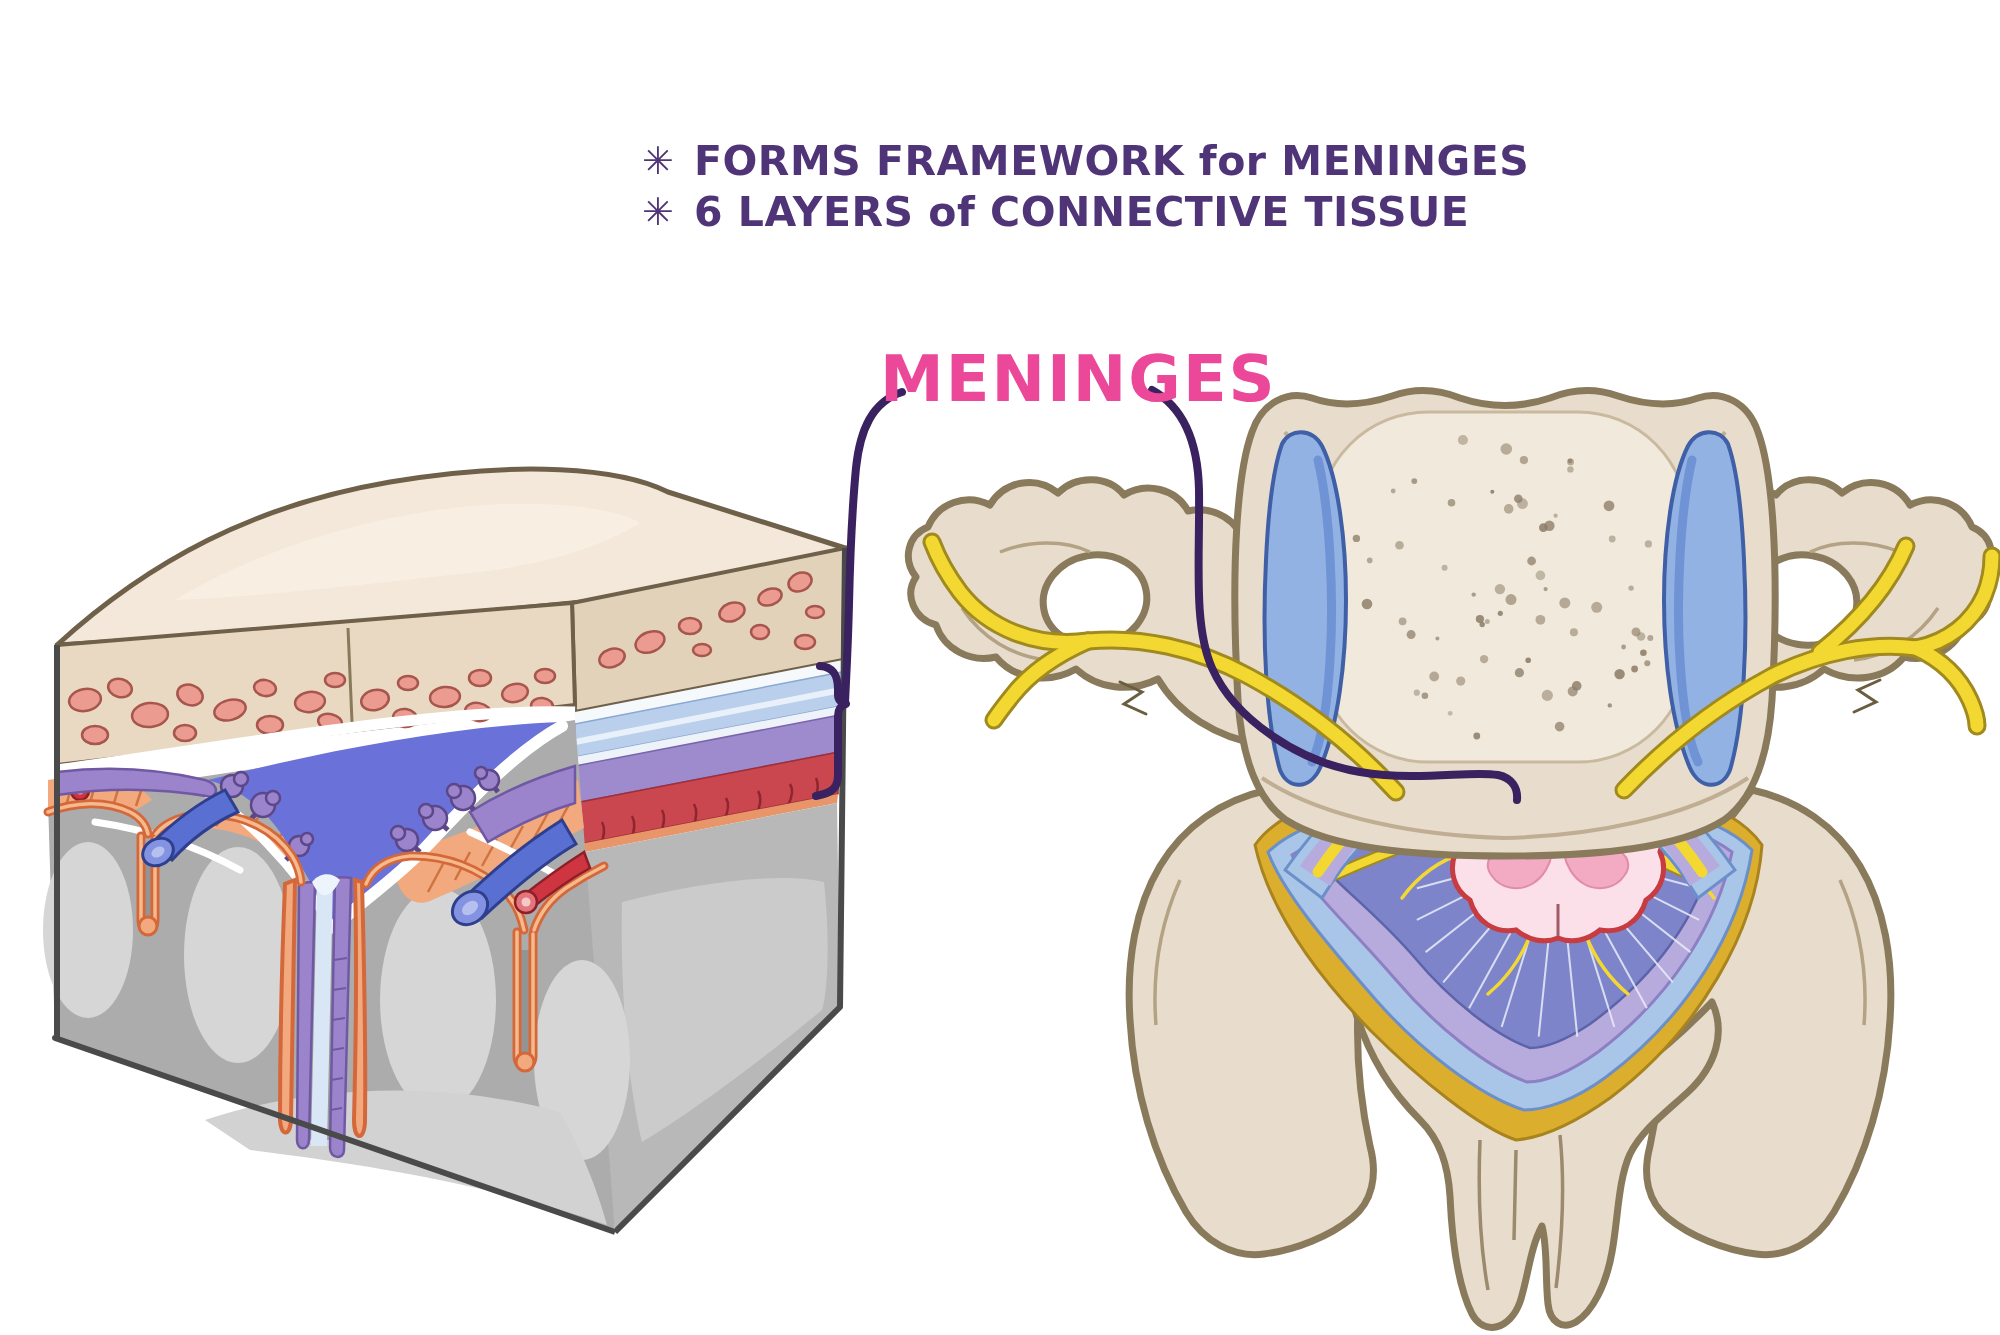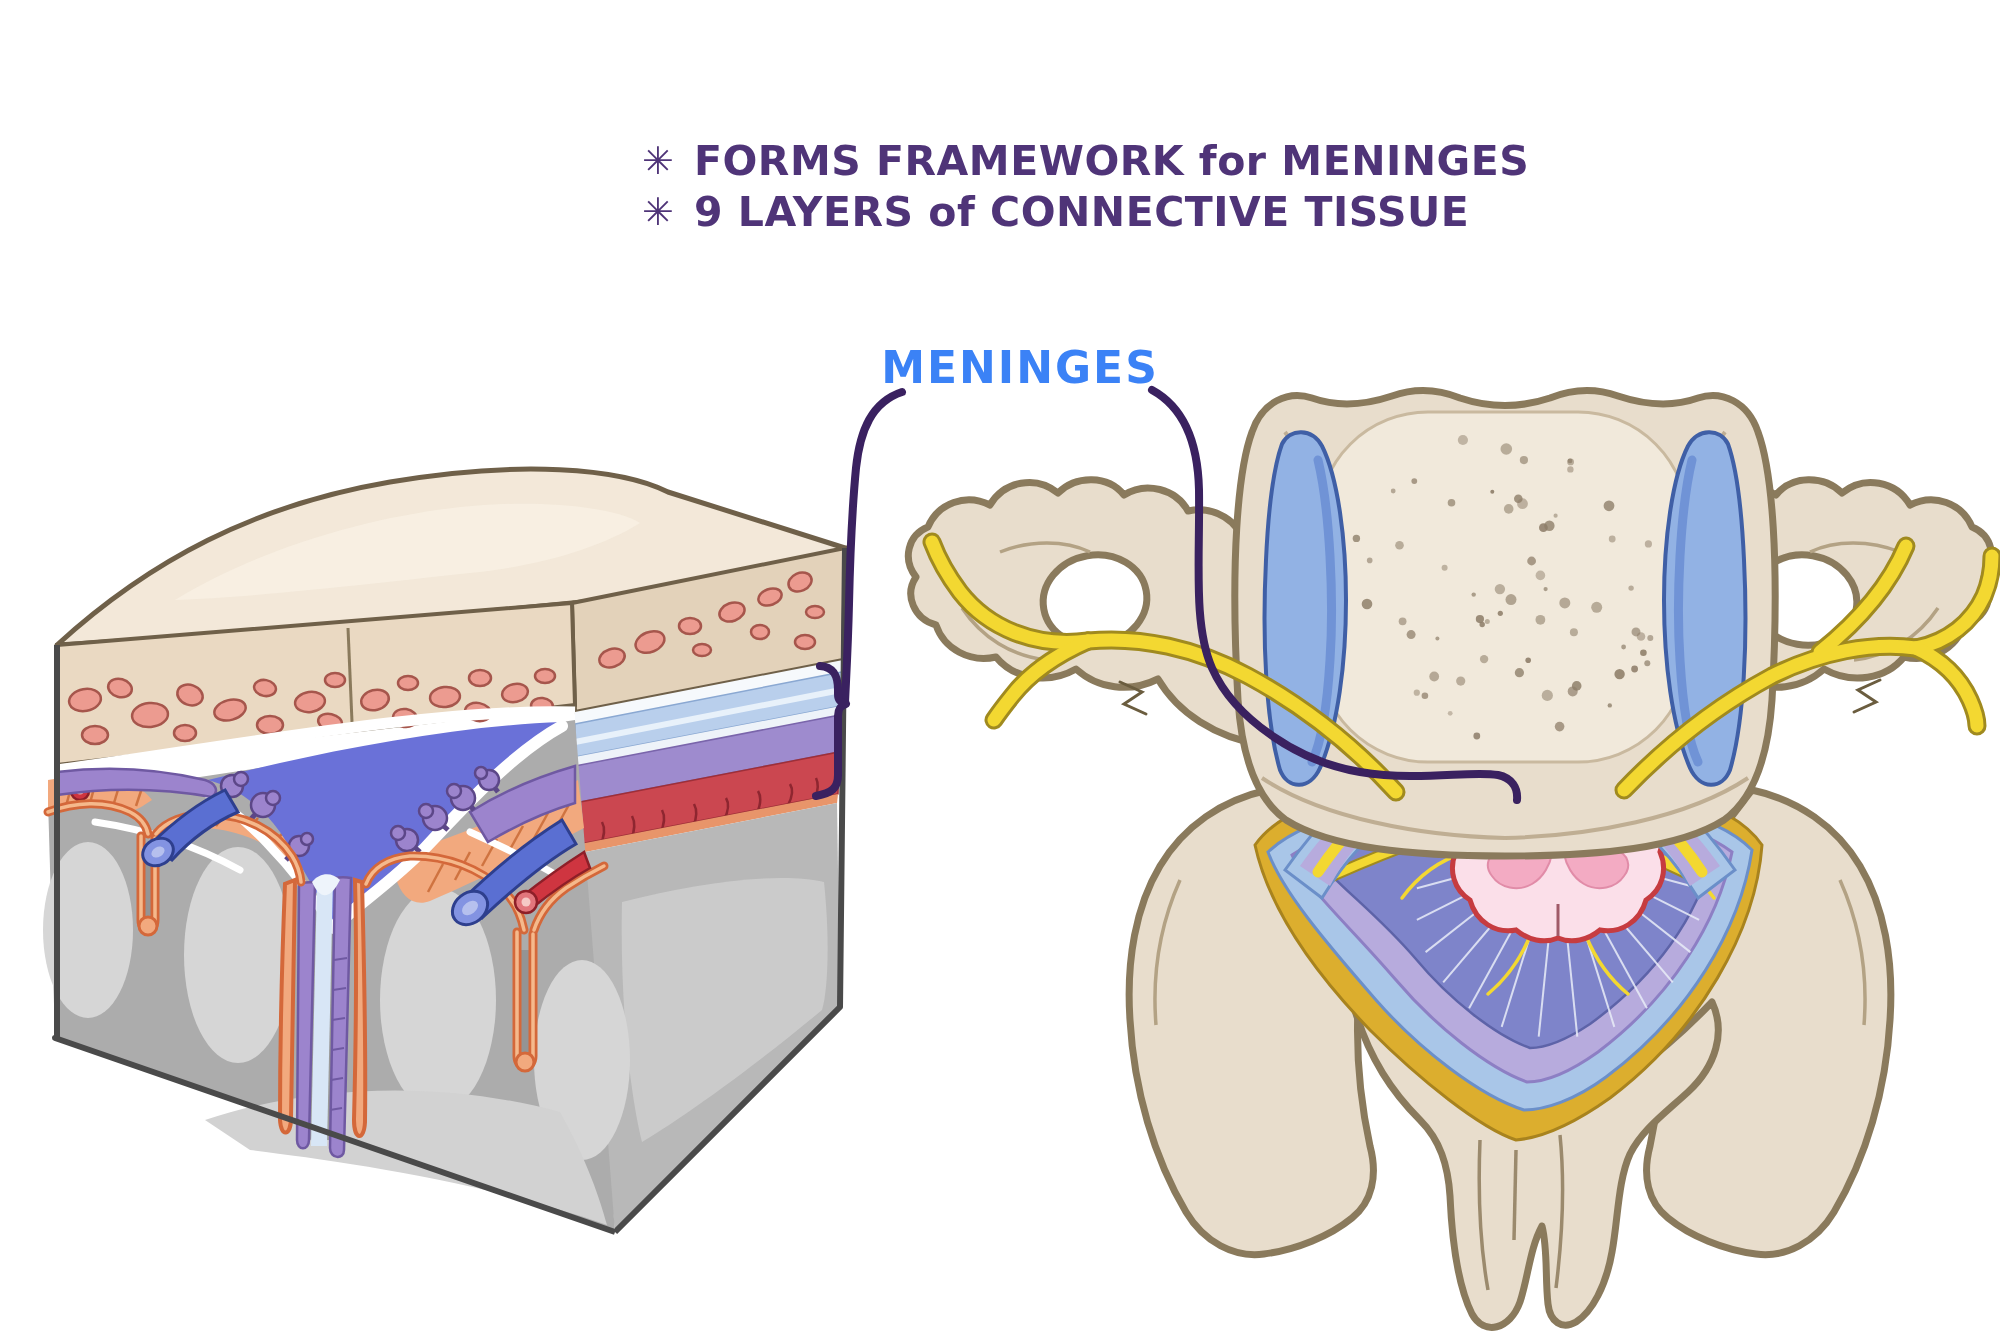--- a/index.html
+++ b/index.html
@@ -4,21 +4,21 @@
 <style>
   html,body{margin:0;padding:0;background:#ffffff;}
   .stage{position:relative;width:2000px;height:1335px;background:#ffffff;overflow:hidden;
          font-family:"DejaVu Sans","Liberation Sans",sans-serif;}
   .stage svg{position:absolute;left:0;top:0;}
   .notes{position:absolute;left:642px;top:136px;color:#4f3478;font-weight:bold;
          font-size:41px;line-height:51px;letter-spacing:.5px;white-space:nowrap;}
   .note-line{display:flex;}
   .bullet{display:inline-block;width:52px;flex:0 0 52px;font-size:38px;}
   .title{position:absolute;left:880px;top:342px;width:280px;text-align:center;
-         color:#3b82f6;font-weight:bold;font-size:44px;letter-spacing:2px;white-space:nowrap;}
+         color:#ec4899;font-weight:bold;font-size:64px;letter-spacing:2px;white-space:nowrap;}
 </style>
 </head>
 <body>
 
 <div class="stage">
 
 <svg width="2000" height="1335" viewBox="0 0 2000 1335">
 
   <g>
 
@@ -455,17 +455,17 @@
 <div class="notes">
   <div class="note-line">
     <span class="bullet">✳</span>
     <span>FORMS FRAMEWORK for MENINGES</span>
   </div>
   <div class="note-line">
     <span class="bullet"></span>
   </div>
   <div class="note-line">
     <span class="bullet">✳</span>
-    <span>9 LAYERS of CONNECTIVE TISSUE</span>
+    <span>6 LAYERS of CONNECTIVE TISSUE</span>
   </div>
 </div>
 <div class="title">MENINGES</div>
 
 </div>
 </body></html>

